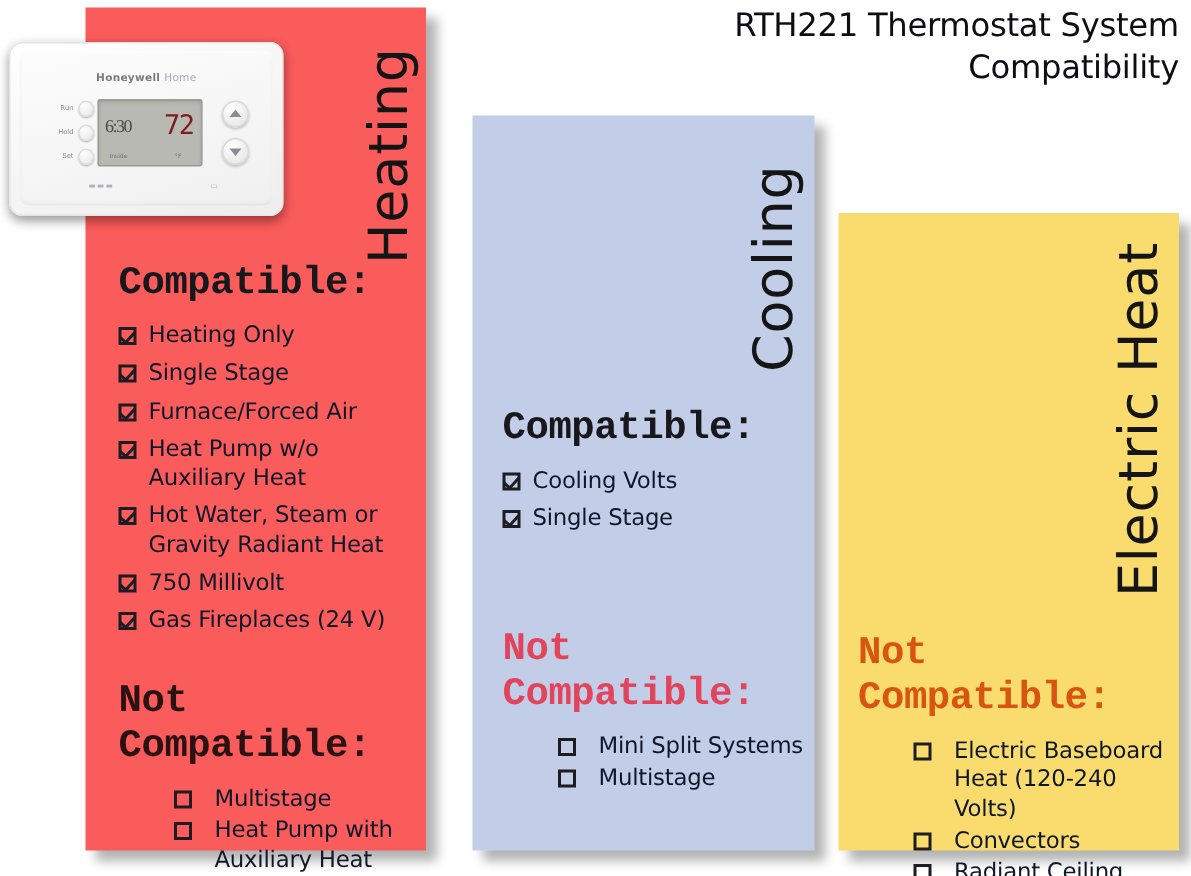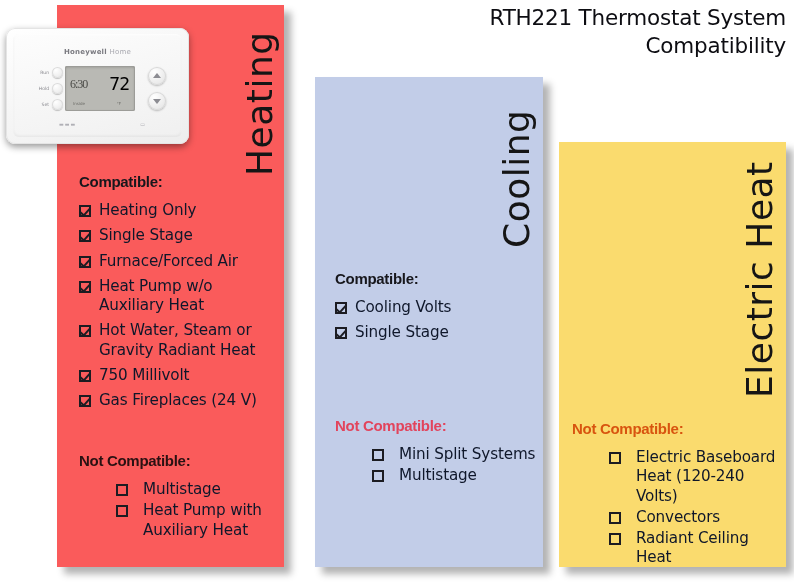--- a/index.html
+++ b/index.html
@@ -45,22 +45,22 @@
     color:#151515;
     letter-spacing:0.5px;
     white-space:nowrap;
   }
   .vt-heating{right:4px;top:6px;height:165px;}
   .vt-cooling{right:6px;top:6px;height:165px;}
   .vt-electric{right:6px;top:6px;height:250px;}
 
   
   .sec-head{
-    font-family:Liberation Sans, sans-serif;
-    font-size:15px;
+    font-family:Liberation Mono, monospace;
+    font-size:26px;
     font-weight:700;
     letter-spacing:-0.3px;
     color:#17171c;
   }
   .sec-head.warn-dark{color:#2a1112;}
   .sec-head.warn-red{color:#e2445c;}
   .sec-head.warn-orange{color:#d8540f;}
 
   
   ul.cklist{
@@ -156,21 +156,21 @@
     box-shadow:inset 0 0 0 1px #9c9c98, inset 0 1px 3px rgba(0,0,0,0.25);
   }
   .lcd .time{
     position:absolute;left:5px;top:11px;
     font-family:Liberation Serif, serif;
     font-size:12px;color:#4a4a46;letter-spacing:-1px;
   }
   .lcd .temp{
     position:absolute;right:6px;top:7px;
     font-family:"DejaVu Sans Mono", monospace;
-    font-size:18px;color:#000000;letter-spacing:-1px;
+    font-size:18px;color:#7f1d1d;letter-spacing:-1px;
   }
   .lcd .lbl-l{
     position:absolute;left:8px;bottom:5px;
     font-size:4px;color:#6d6d69;
   }
   .lcd .lbl-r{
     position:absolute;right:14px;bottom:5px;
     font-size:4px;color:#6d6d69;
   }
   .sidebtns{position:absolute;left:22px;top:33px;}

